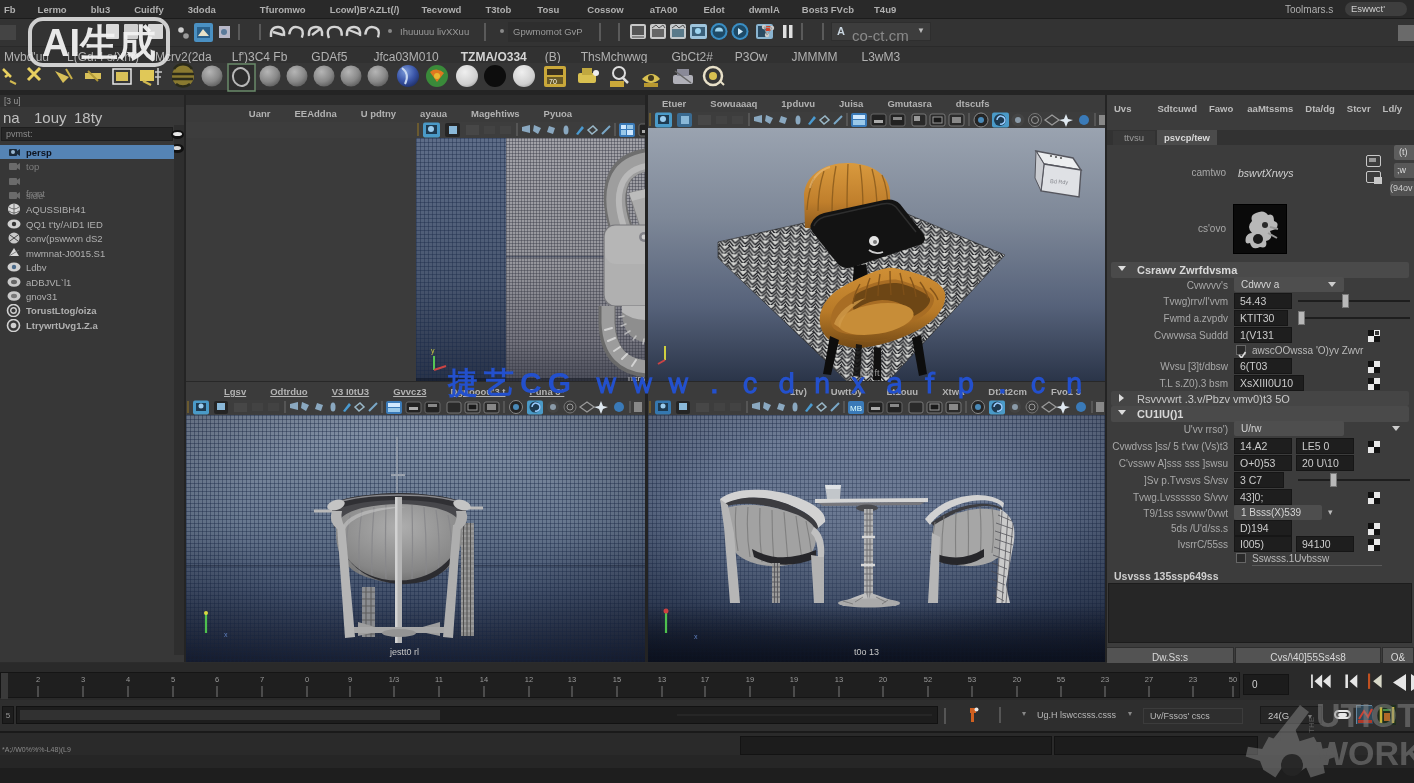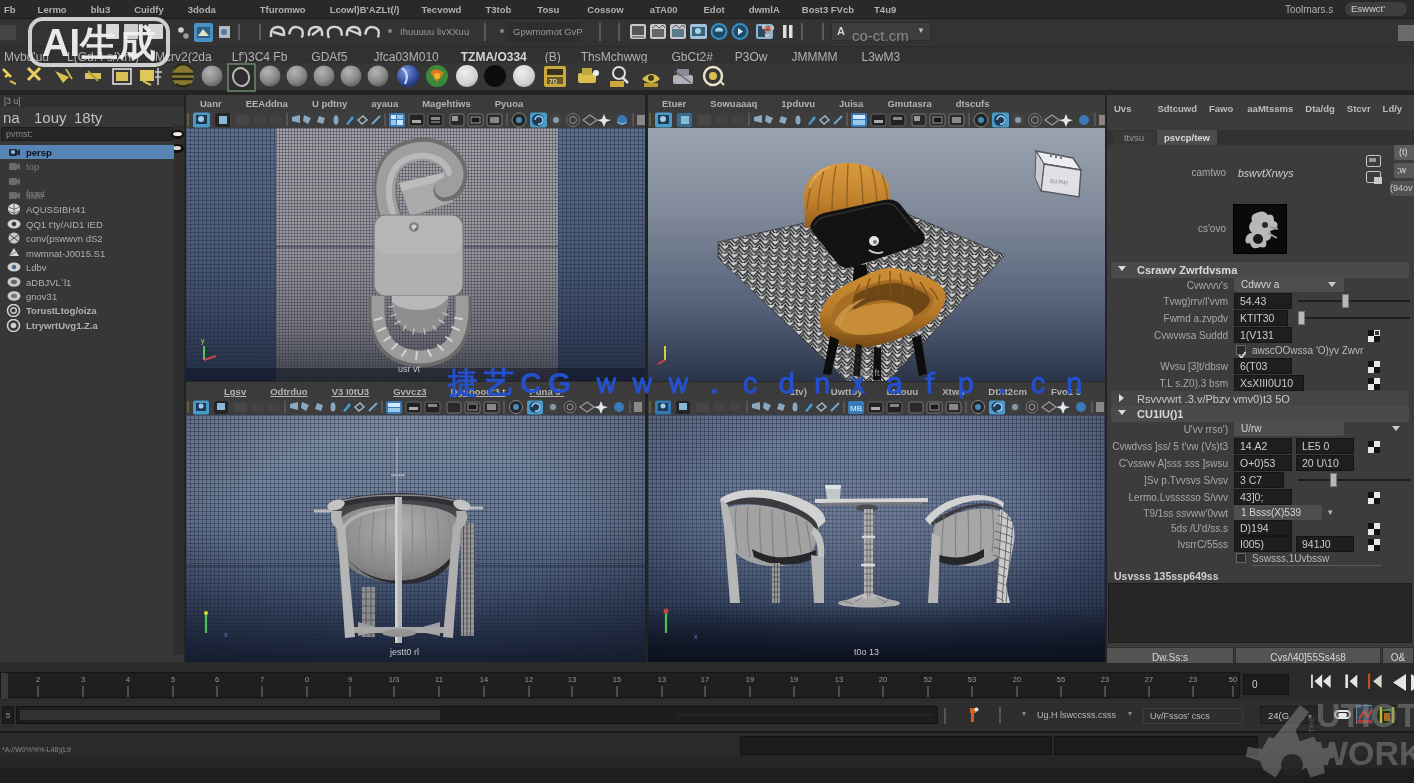--- a/index.html
+++ b/index.html
@@ -301,21 +301,21 @@
           </svg></div>
       <div class="abs" style="left:26px;top:160px;font-weight:bold;">TorustLtog/oiza</div>
       <div class="abs" style="left:6px;top:174px;width:15px;height:13px;"><svg width="15" height="13">
             <circle cx="7.5" cy="6.5" r="6" fill="none" stroke="#d0d0d0" stroke-width="1.6"></circle>
             <circle cx="7.5" cy="6.5" r="2.8" fill="#d0d0d0"></circle>
           </svg></div>
       <div class="abs" style="left:26px;top:175px;font-weight:bold;">LtrywrtUvg1.Z.a</div>
     </div>
   </div>
 
-  <div class="abs" id="vp-tl" style="left:186px;top:95px;width:459px;height:326px;background:#3b3b3b;">
+  <div class="abs" id="vp-tl" style="left:186px;top:105px;width:459px;height:326px;background:#3b3b3b;text-align:center;">
     <div class="abs vpmenu" style="left:0;top:0;width:459px;height:17px;padding:3px 0 0 14px;font-weight:bold;">
       <span>Uanr</span><span>EEAddna</span><span>U pdtny</span><span>ayaua</span><span>Magehtiws</span><span>Pyuoa</span>
     </div>
     <div class="abs" style="left:0;top:17px;width:459px;height:16px;background:#3d3d3d;">
       <svg width="459" height="16" style="position:absolute">
         <rect x="1" y="1" width="2" height="13" fill="#6a5a30"></rect>
         <rect x="7" y="0.5" width="17" height="15" rx="2" fill="#4a9ac8"></rect>
           <rect x="10" y="3" width="11" height="9" fill="#1e3a50"></rect>
           <circle cx="15" cy="7" r="3" fill="#9accee"></circle>
         <rect x="29" y="1" width="15" height="14" rx="2" fill="#252525"></rect>
@@ -975,21 +975,21 @@
 
     <div class="lbl" style="left:2px;top:363px;width:120px;">C'vsswv A]sss sss ]swsu</div>
     <div class="fld" style="left:128px;top:360px;width:58px;height:16px;">O+0)53</div>
     <div class="fld" style="left:190px;top:360px;width:58px;height:16px;">20 U\10</div>
 
     <div class="lbl" style="left:10px;top:380px;width:112px;">]Sv p.Tvvsvs S/vsv</div>
     <div class="fld" style="left:128px;top:377px;width:50px;height:16px;">3 C7</div>
     <div class="abs" style="left:192px;top:384px;width:112px;height:2px;background:#1e1e1e;"></div>
     <div class="abs" style="left:224px;top:378px;width:7px;height:14px;background:#b8b8b8;border:1px solid #777;"></div>
 
-    <div class="lbl" style="left:10px;top:397px;width:112px;">Lermo.Lvssssso S/vvv</div>
+    <div class="lbl" style="left:10px;top:397px;width:112px;">Tvwg.Lvssssso S/vvv</div>
     <div class="fld" style="left:128px;top:394px;width:58px;height:16px;">43]0;</div>
     <div class="abs" style="left:262px;top:395px;width:12px;height:12px;"><svg width="12" height="12">
           <rect width="12" height="12" fill="#e8e8e8"></rect>
           <rect x="0" y="0" width="6" height="6" fill="#111"></rect>
           <rect x="6" y="6" width="6" height="6" fill="#111"></rect>
         </svg></div>
 
     <div class="lbl" style="left:10px;top:413px;width:112px;">T9/1ss ssvww'0vwt</div>
     <div class="abs" style="left:128px;top:410px;width:88px;height:15px;background:#4e4e4e;border-radius:2px;color:#d4d4d4;font-size:10px;line-height:15px;padding-left:7px;">1 Bsss(X)539</div>
     <div class="abs" style="left:222px;top:412px;color:#bbb;font-size:9px;">▾</div>

